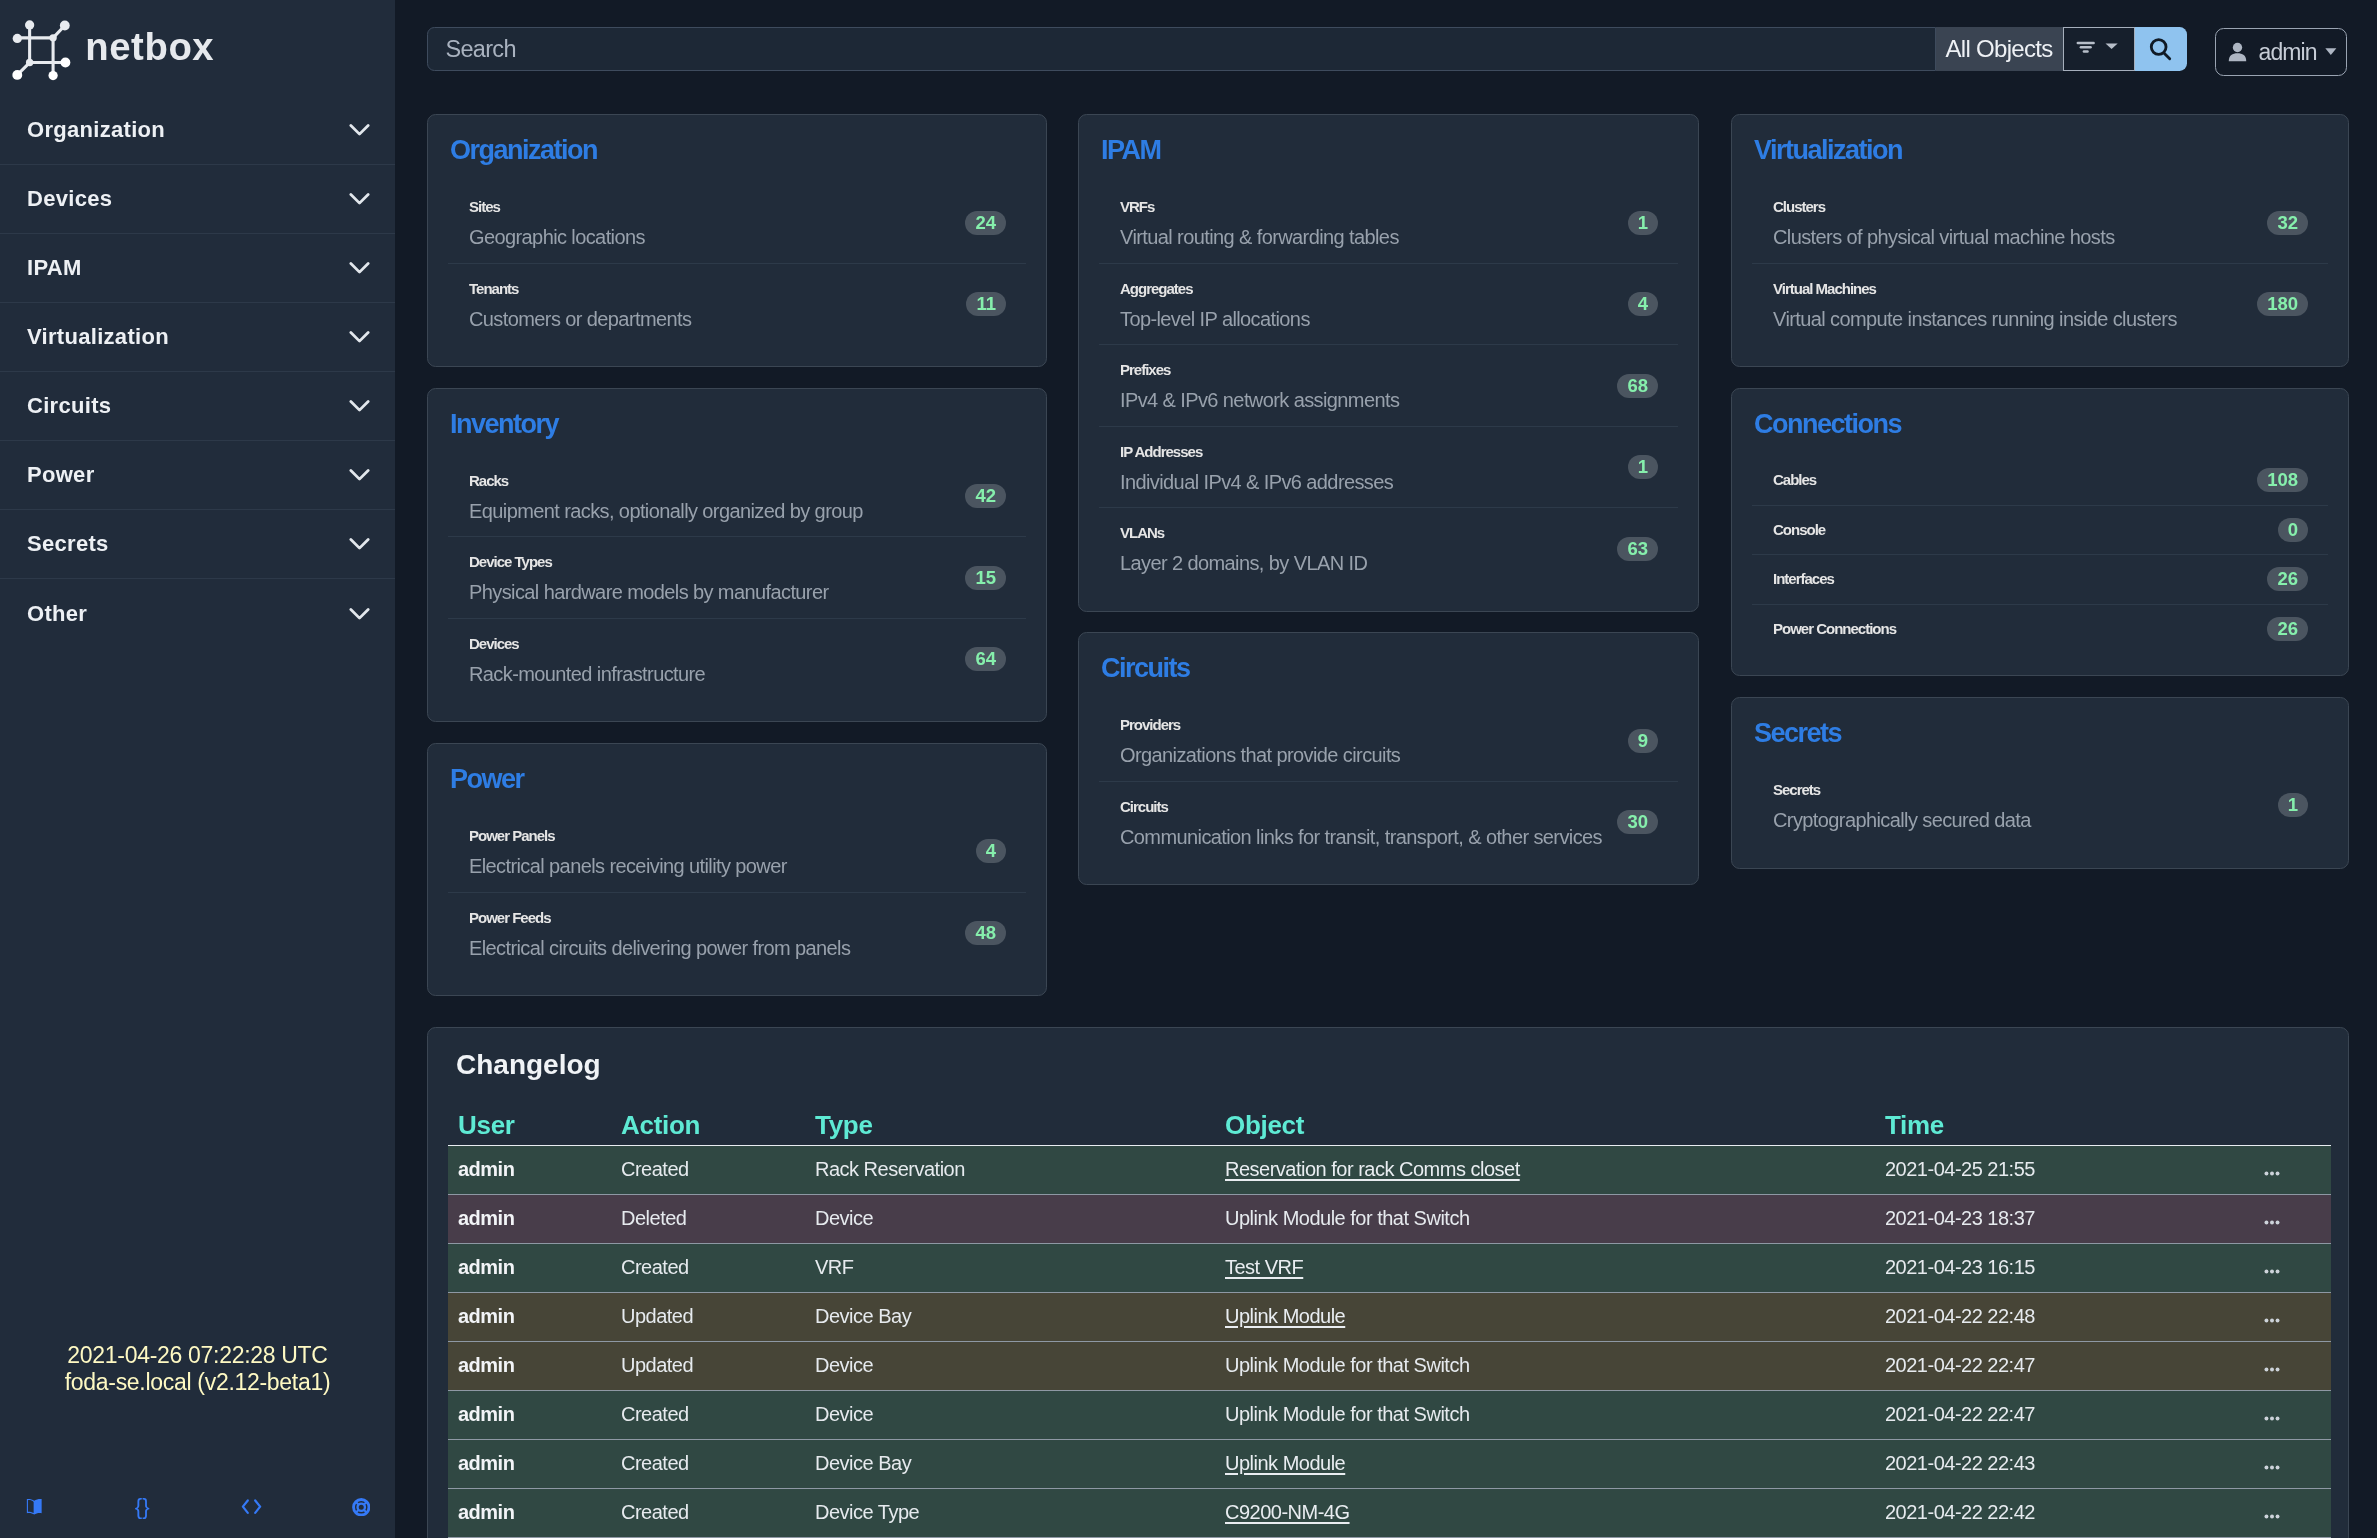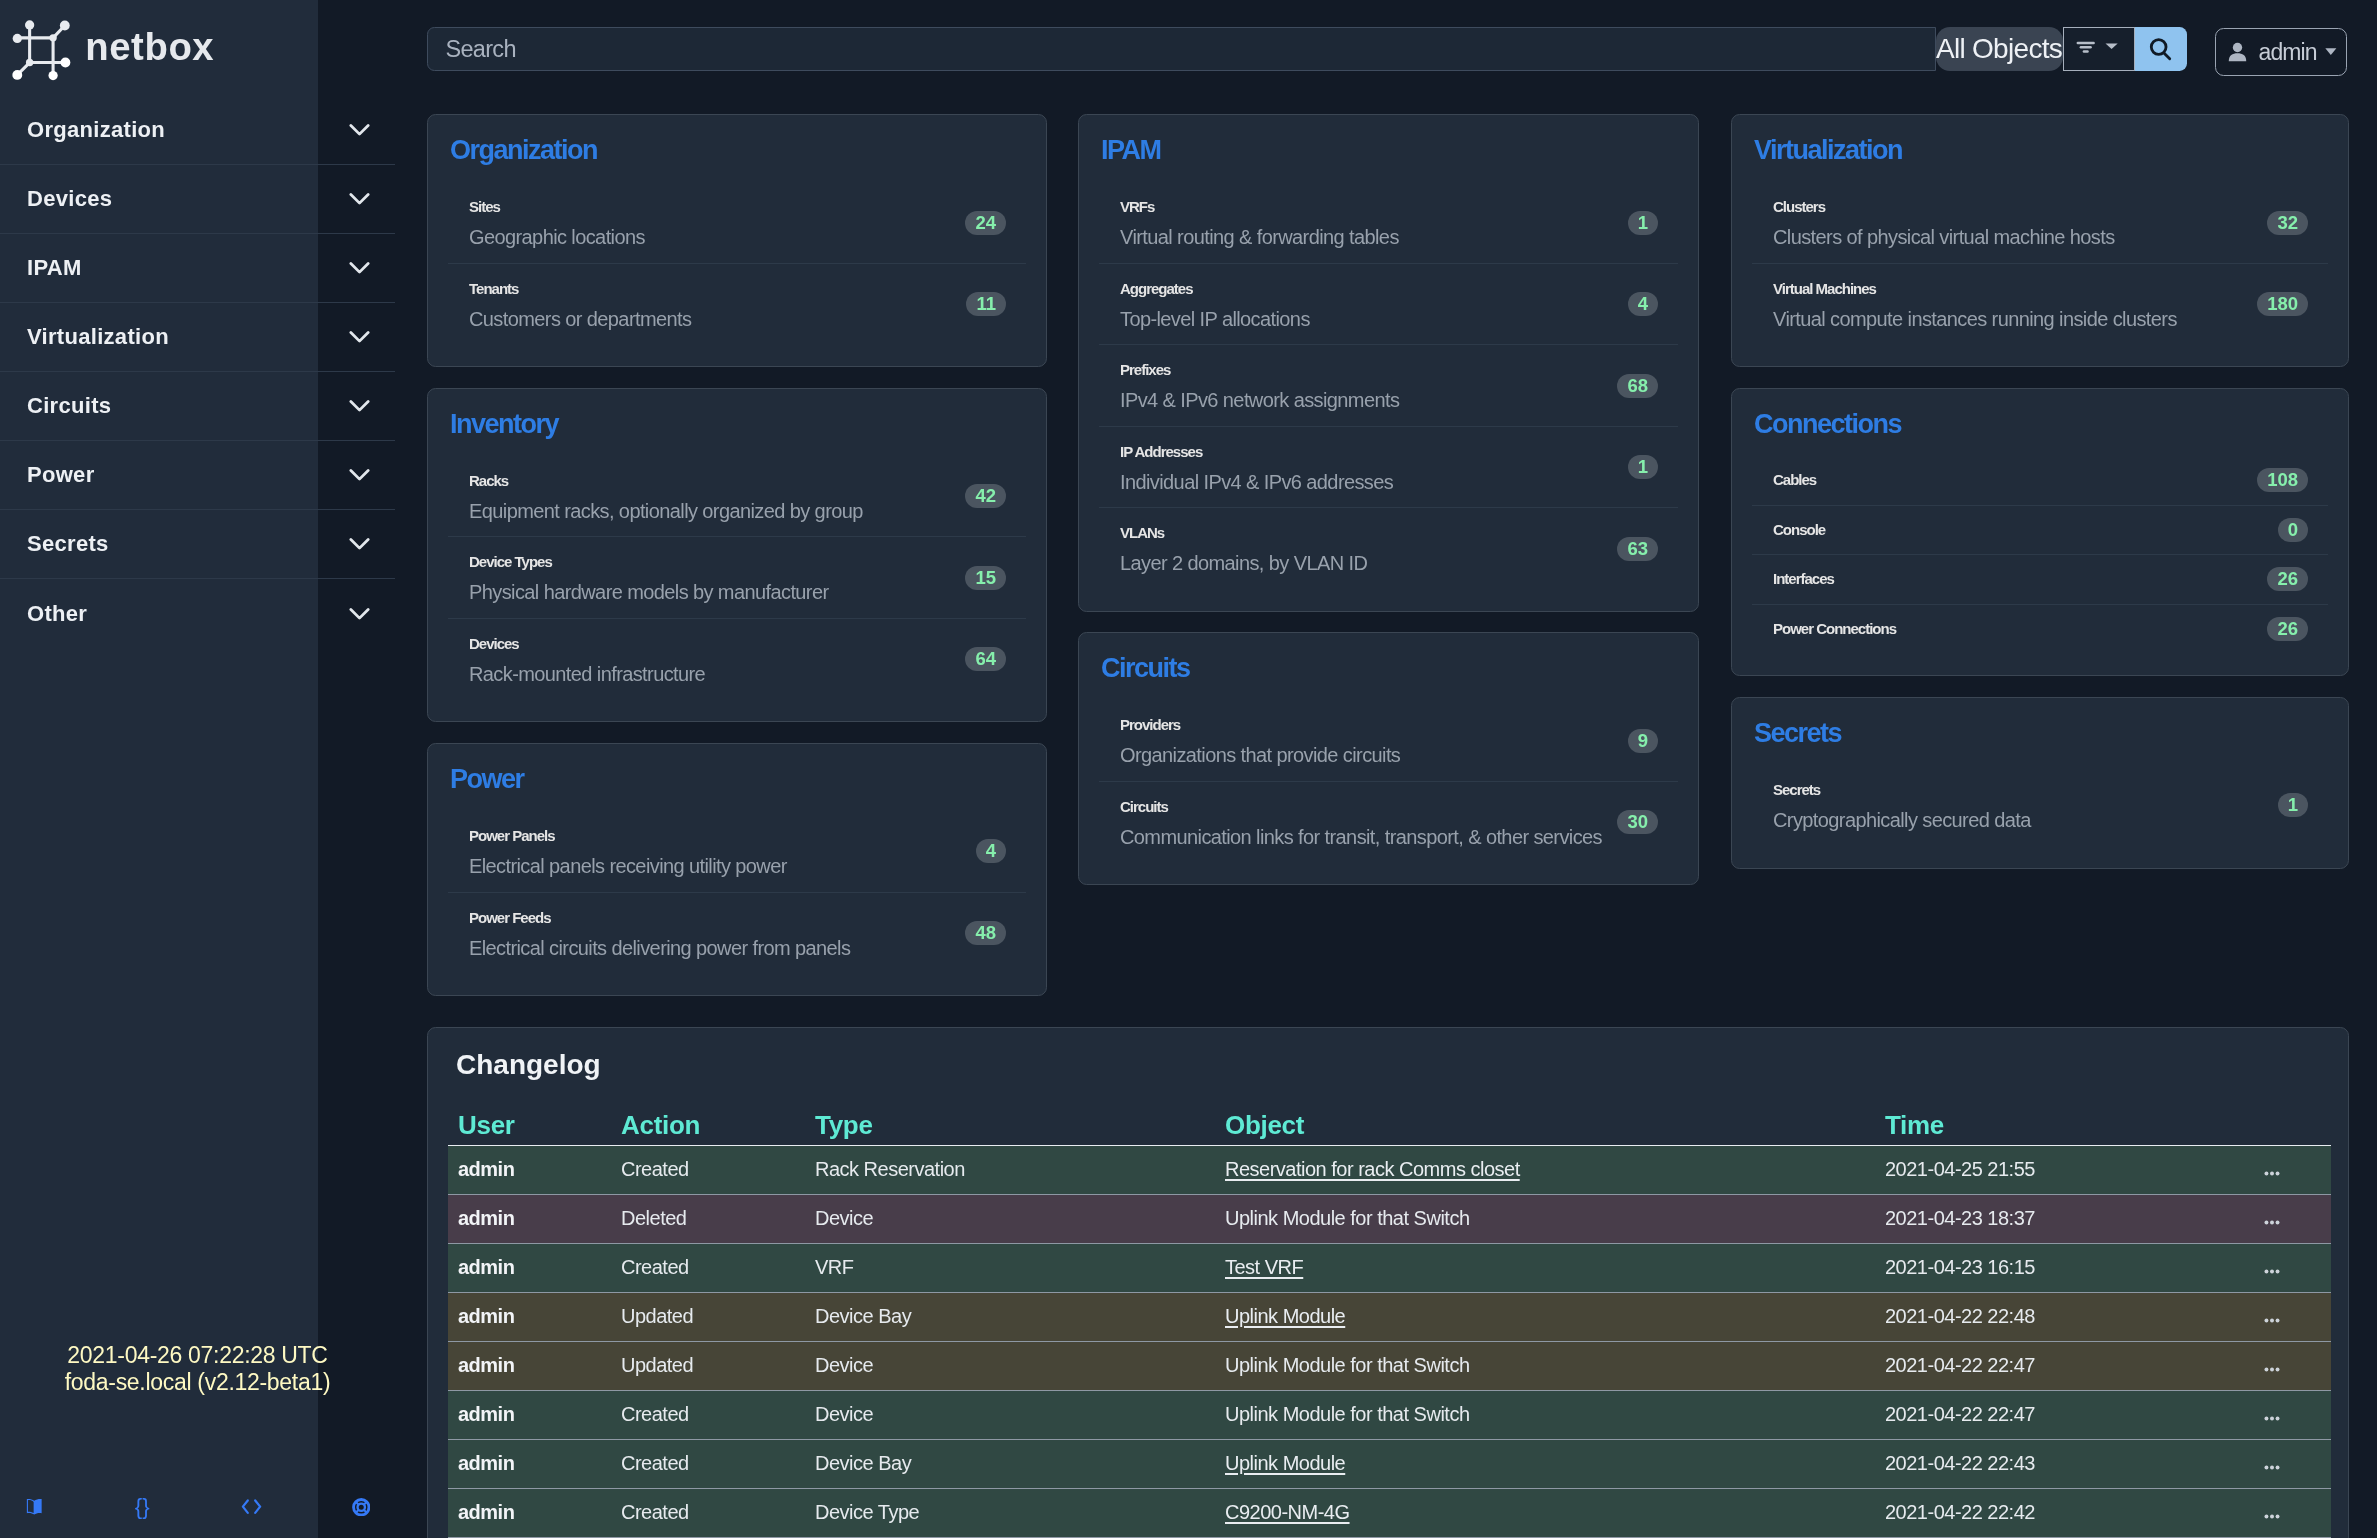--- a/index.html
+++ b/index.html
@@ -4,21 +4,21 @@
 <style>
   * { box-sizing: border-box; margin: 0; padding: 0; }
   html,body { width:2377px; height:1539px; overflow:hidden; }
   body {
     background:#121a26;
     font-family:"Liberation Sans", sans-serif;
     position:relative;
   }
   
   #sidebar {
-    position:absolute; left:0; top:0; width:318px; height:1539px;
+    position:absolute; left:0; top:0; width:395px; height:1539px;
     background:#212c3b;
   }
   #logo { position:absolute; left:0; top:0; width:395px; height:93px; }
   .menu { position:absolute; left:0; top:95px; width:395px; }
   .menu-item {
     position:relative; height:69px; border-bottom:1.2px solid #2d3949;
     display:flex; align-items:center;
   }
   .menu-item:last-child { border-bottom:none;text-align:right; }
   .menu-item span { color:#edf0f4; font-size:22px; font-weight:700; margin-left:27px; letter-spacing:0.3px;}
@@ -33,22 +33,22 @@
   }
   
   #topbar { position:absolute; left:395px; top:0; width:1982px; height:117px; }
   .sgroup { position:absolute; left:31.5px; top:27px; height:44px; display:flex; }
   .s-input {
     width:1509px; height:44px; background:#1d2836; border:1.2px solid #3e4b5d;
     border-radius:7.4px 0 0 7.4px; color:#a9b2bf; font-size:23.5px; letter-spacing:-0.7px;
     display:flex; align-items:center; padding-left:18px;
   }
   .s-all {
-    width:127px; height:44px; background:#3a4452; color:#eef1f5; font-size:28px; letter-spacing:-0.7px;
-    display:flex; align-items:center; justify-content:center;border-radius:14px;
+    width:127px; height:44px; background:#3a4452; color:#eef1f5; font-size:24px; letter-spacing:-0.7px;
+    display:flex; align-items:center; justify-content:center;
   }
   .s-filter {
     width:72px; height:44px; background:#161f2c; border:1.2px solid #a6afbc;
     display:flex; align-items:center; justify-content:center;
   }
   .s-search {
     width:52px; height:44px; background:#8fc3ef; border-radius:0 7.4px 7.4px 0;
     display:flex; align-items:center; justify-content:center;
   }
   .adminbtn {

